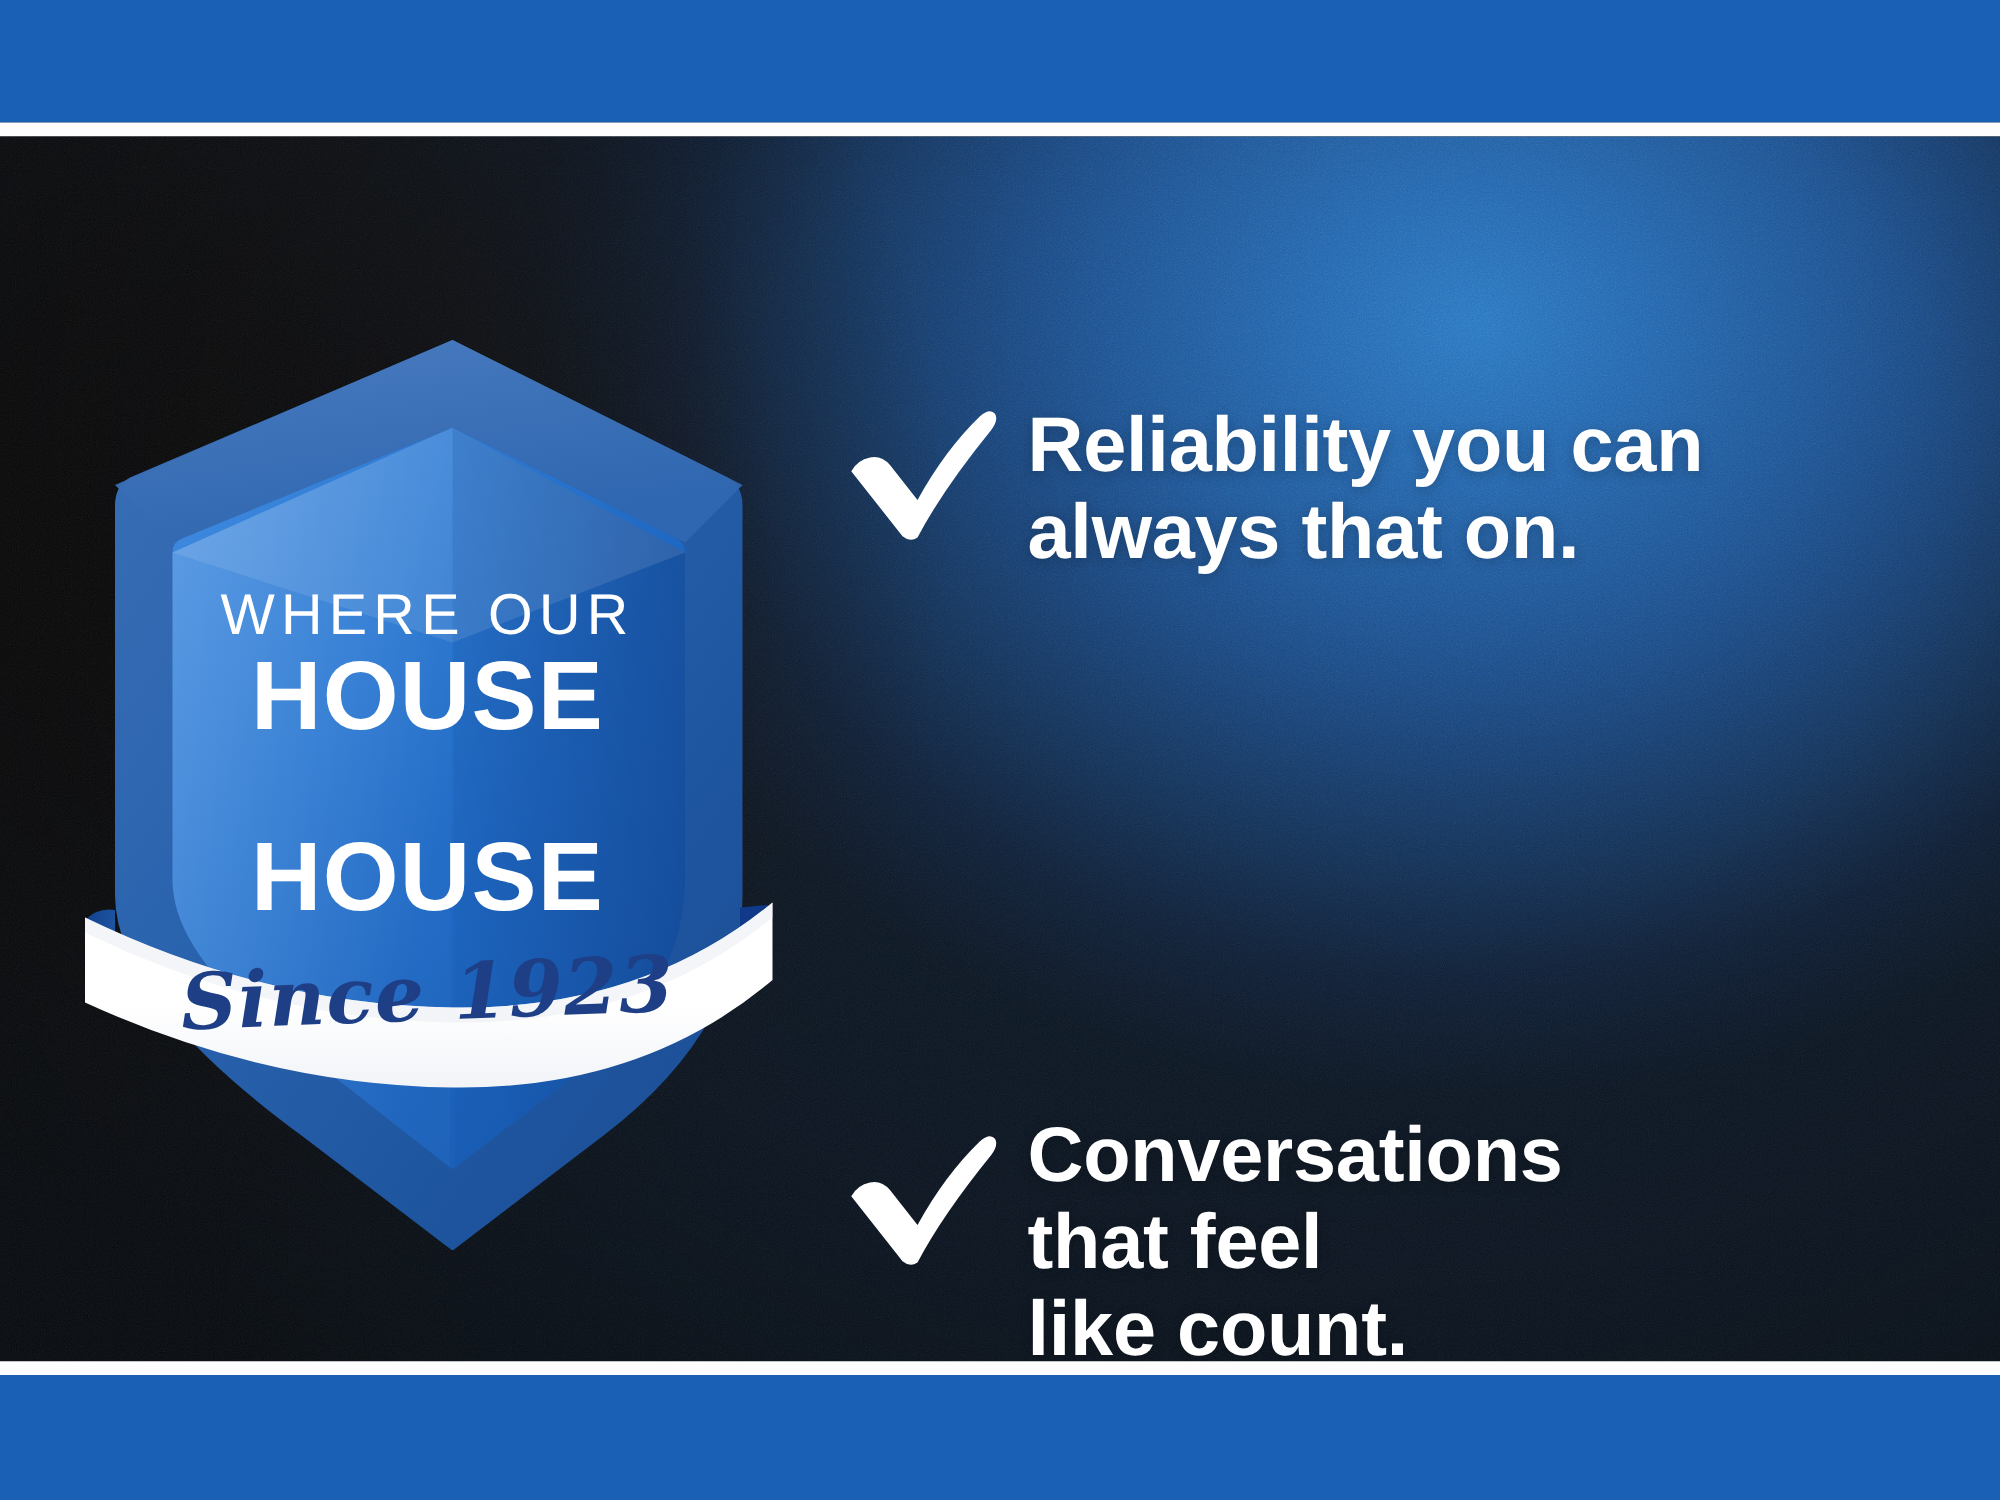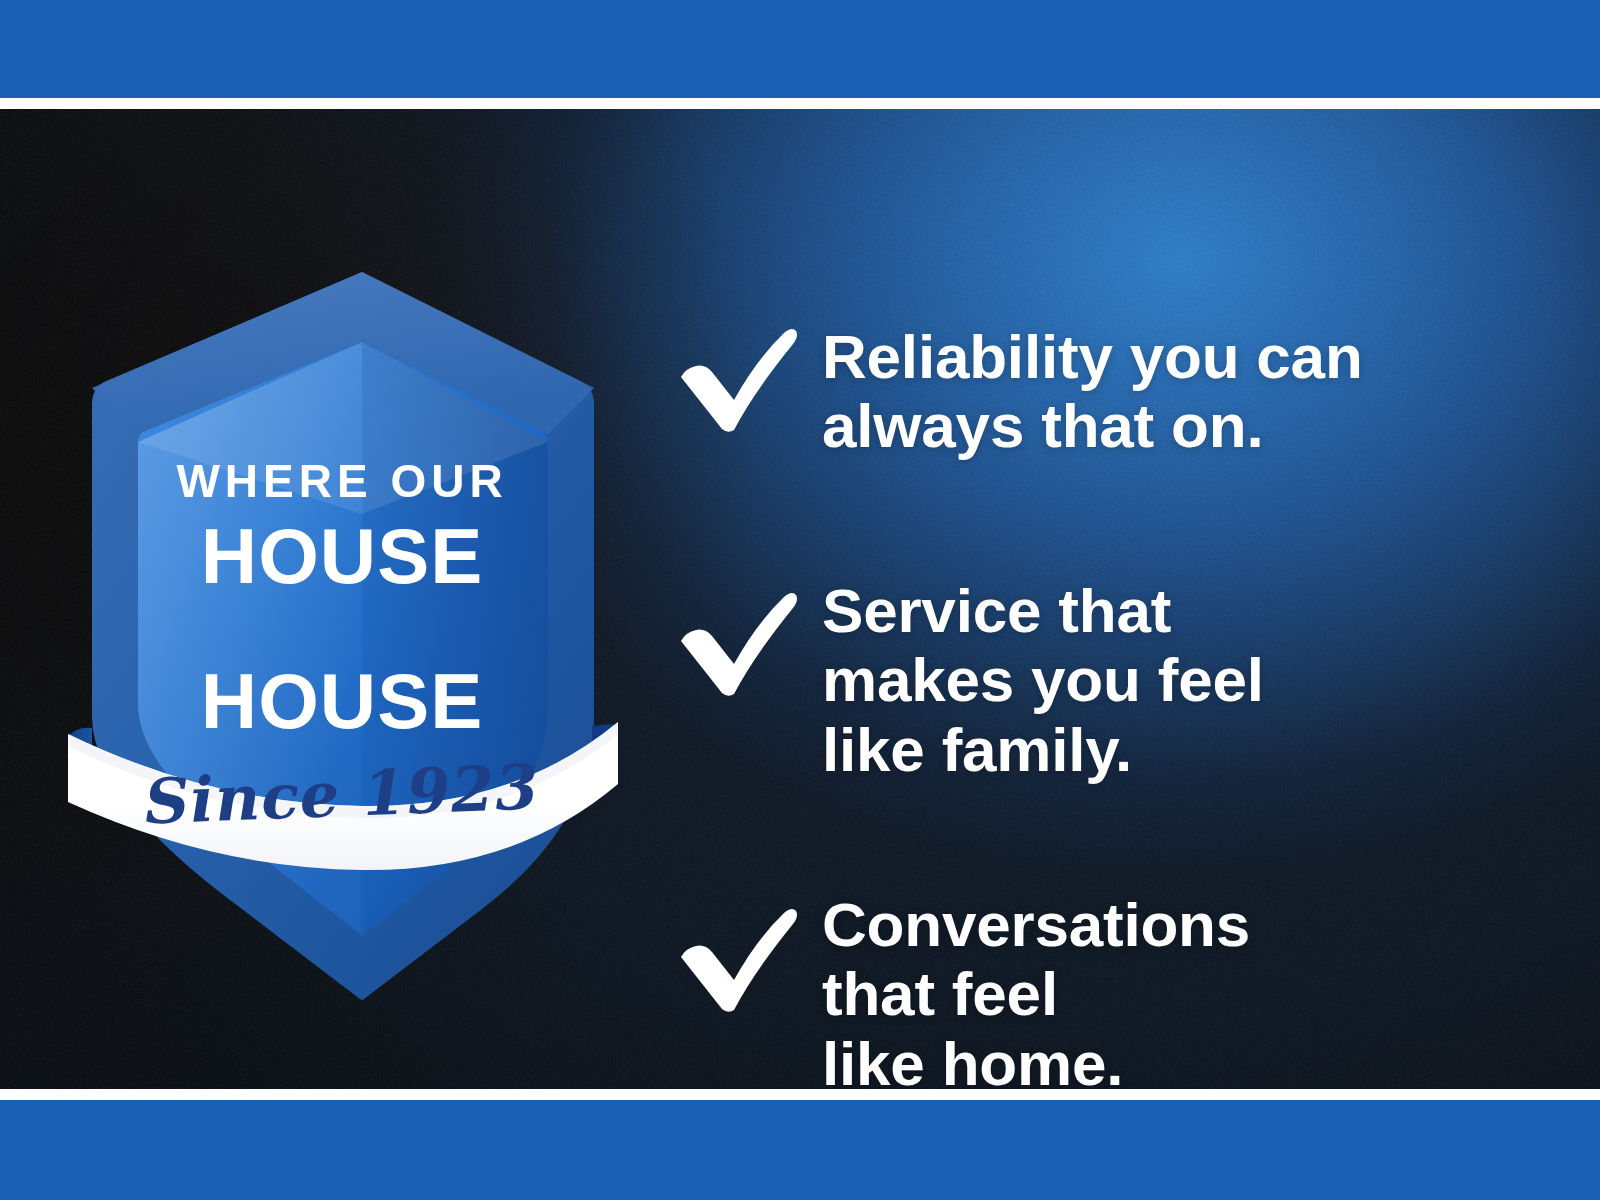--- a/index.html
+++ b/index.html
@@ -55,21 +55,21 @@
 
   
   #badge{position:absolute;left:62px;top:155px;width:560px;height:700px;}
   #badge svg{display:block;width:100%;height:100%;overflow:visible;}
 
   .shield-txt{
     position:absolute;left:0;width:560px;text-align:center;color:#fff;
     text-transform:uppercase;letter-spacing:.4px;line-height:1;
     font-weight:700;pointer-events:none;
   }
-  #st-where{top:194px;font-size:46px;letter-spacing:5px;font-weight:700;}
+  #st-where{top:204px;font-size:46px;letter-spacing:5px;font-weight:400;}
   #st-house1{top:253px;font-size:78px;letter-spacing:1px;font-weight:700;}
   #st-isyour{top:340px;font-size:52px;letter-spacing:2.5px;font-weight:700;}
   #st-house2{top:398px;font-size:78px;letter-spacing:1px;font-weight:700;}
   #st-since{
     top:500px;font-size:62px;color:#1e3f86;font-weight:700;
     font-style:italic;letter-spacing:1px;text-transform:none;
     font-family:"DejaVu Serif", serif;
     transform:rotate(-2.2deg);
   }
 
@@ -206,44 +206,32 @@
           <svg width="126" height="108" viewBox="0 0 126 108" aria-hidden="true">
             <path d="M9 51 Q14 42 24 40 Q33 38 40 46 L62 74 Q84 34 112 7
                      Q120 0 124 5 Q127 10 121 18 Q82 66 62 104
                      Q56 108 50 103 Z" fill="#ffffff"></path>
           </svg>
         </div>
         <div class="btext">Reliability you can
 always that on.</div>
       </div>
 
-      <div class="bullet" id="b2">
-        <div class="tickwrap">
-          <svg width="126" height="108" viewBox="0 0 126 108" aria-hidden="true">
-            <path d="M9 51 Q14 42 24 40 Q33 38 40 46 L62 74 Q84 34 112 7
-                     Q120 0 124 5 Q127 10 121 18 Q82 66 62 104
-                     Q56 108 50 103 Z" fill="#ffffff"></path>
-          </svg>
-        </div>
-        <div class="btext">Service that
-makes you feel
-like family.</div>
-      </div>
 
       <div class="bullet" id="b3">
         <div class="tickwrap">
           <svg width="126" height="108" viewBox="0 0 126 108" aria-hidden="true">
             <path d="M9 51 Q14 42 24 40 Q33 38 40 46 L62 74 Q84 34 112 7
                      Q120 0 124 5 Q127 10 121 18 Q82 66 62 104
                      Q56 108 50 103 Z" fill="#ffffff"></path>
           </svg>
         </div>
         <div class="btext">Conversations
 that feel
-like home.</div>
+like count.</div>
       </div>
 
     </div>
   </div>
 
   <div class="whitegap bottom"></div>
   <div class="brandbar bottom"></div>
 </div>
 
 </body></html>

